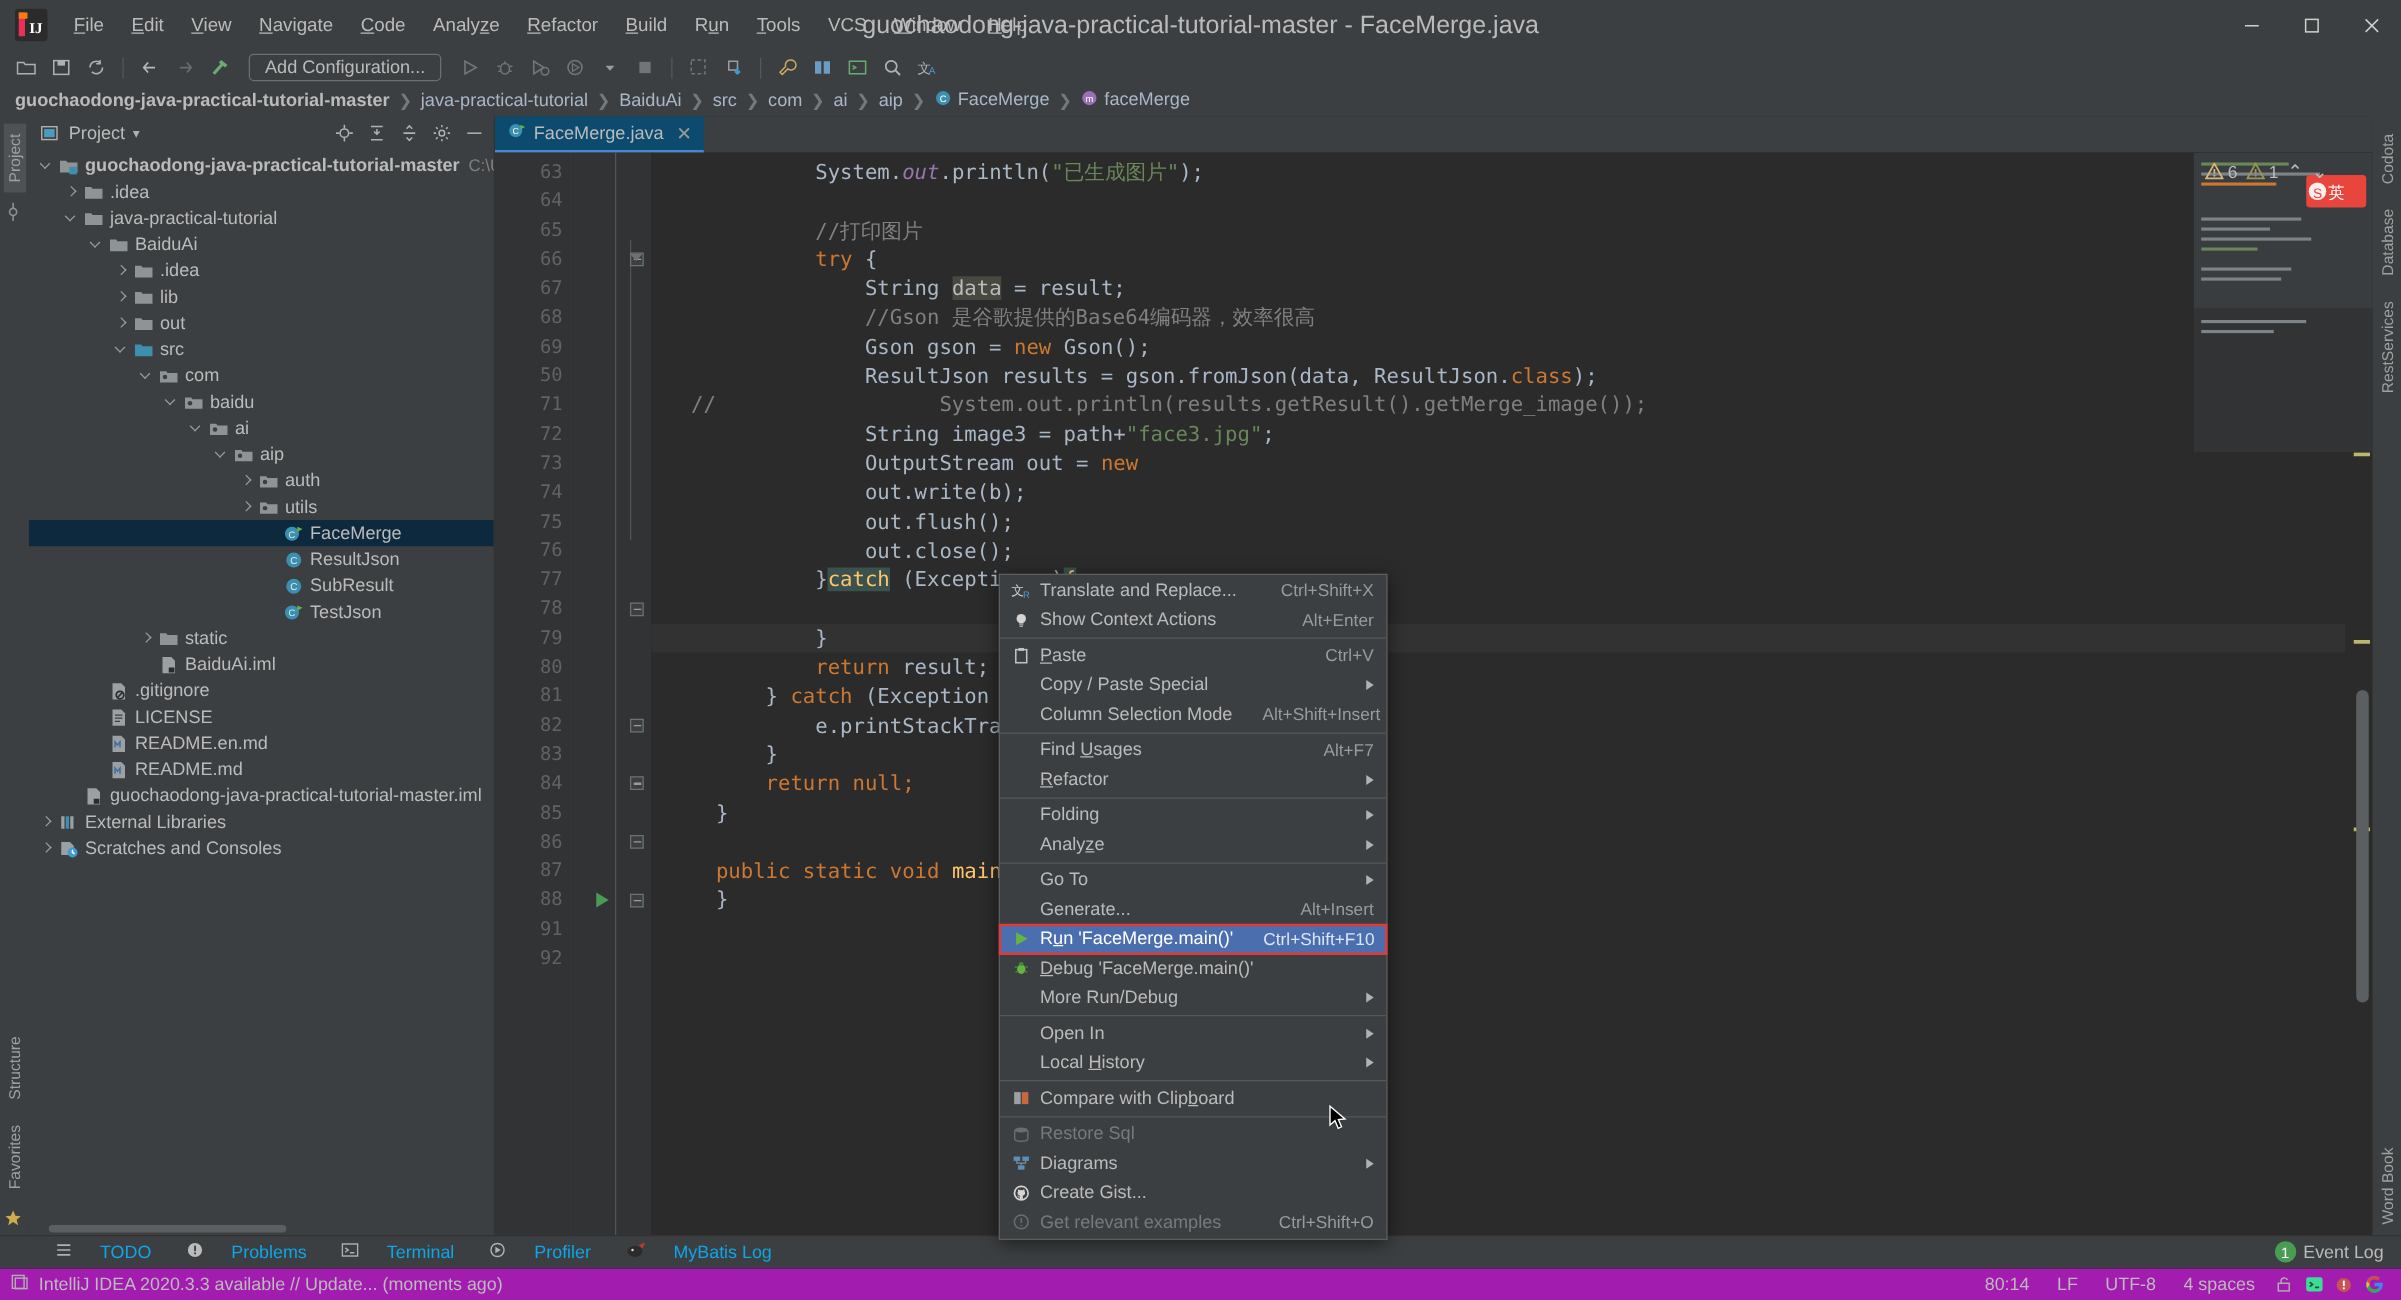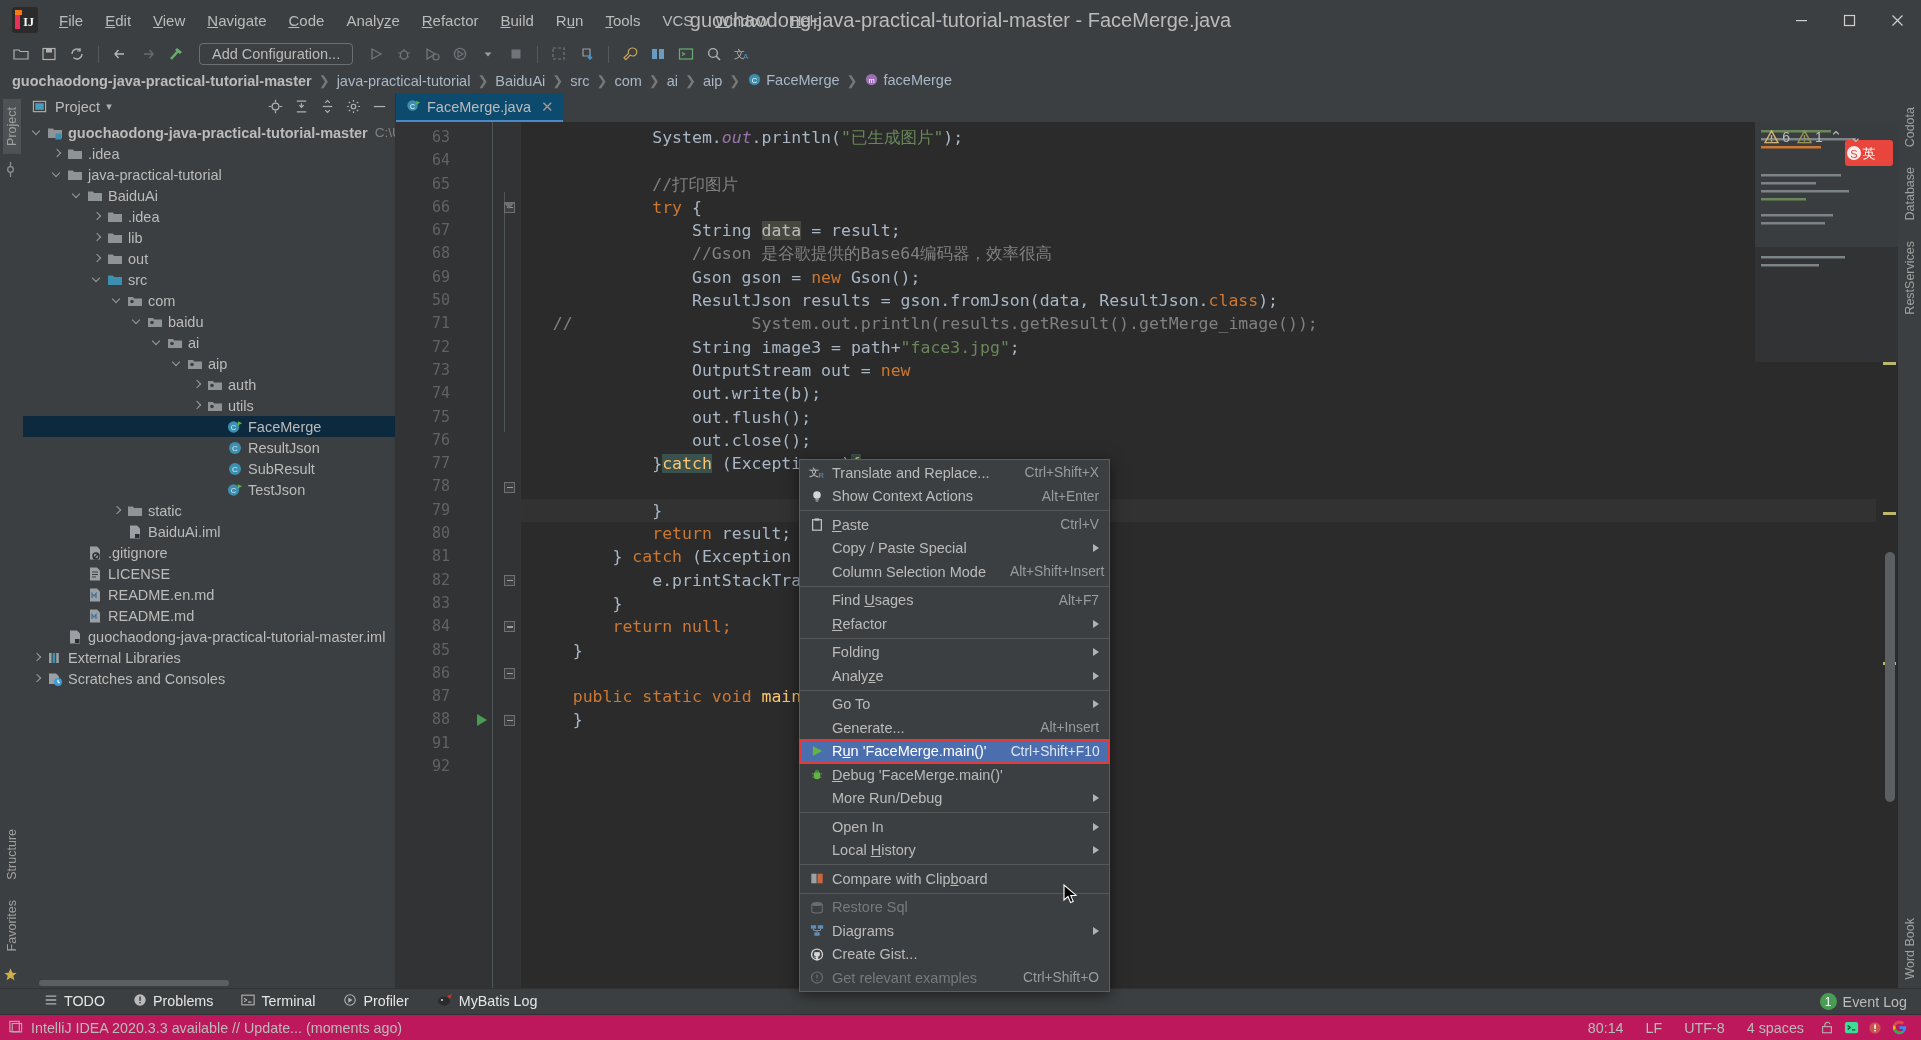--- a/index.html
+++ b/index.html
@@ -165,29 +165,29 @@
     border-top:4.5px solid transparent;border-bottom:4.5px solid transparent;border-left:6px solid #b0b2b4; }
   .msep { height:1px; background:#555759; margin:2px 0; }
 
   .cursor-arrow { position:absolute; left:1063px; top:791px; z-index:60; }
 
   
   .bottombar {
     height:26px; background:#3c3f41; display:flex; align-items:center; gap:0;
     padding-left:30px; flex:0 0 26px; font-size:14.3px; border-top:1px solid #323232;
   }
-  .btool { display:flex; gap:6px; padding:2px 14px; color:#e5e5e5; white-space:nowrap; }
+  .btool { display:flex; align-items:center; gap:22px; padding:2px 14px; color:#0ea5e9; white-space:nowrap; }
   .bspacer { flex:1; }
   .eventlog { display:flex; align-items:center; gap:6px; padding:2px 14px; }
   .greenbadge {
     background:#499c54; color:#fff; border-radius:9px; min-width:17px; height:17px;
     display:flex; align-items:center; justify-content:center; font-size:12px; padding:0 5px;
   }
   .statusbar {
-    height:26px; background:#be185d; display:flex; align-items:center;
+    height:26px; background:#a21caf; display:flex; align-items:center;
     padding:0 10px 0 8px; flex:0 0 26px; font-size:14.3px; border-top:1px solid #323232;
   }
   .stext { color:#bbbbbb; margin-left:8px; }
   .sitem { padding:0 11px; color:#bbbbbb; white-space:nowrap; }
   .sicon { width:24px; display:flex; align-items:center; justify-content:center; }
 </style>
 </head>
 <body>
 
 <div class="ide">

